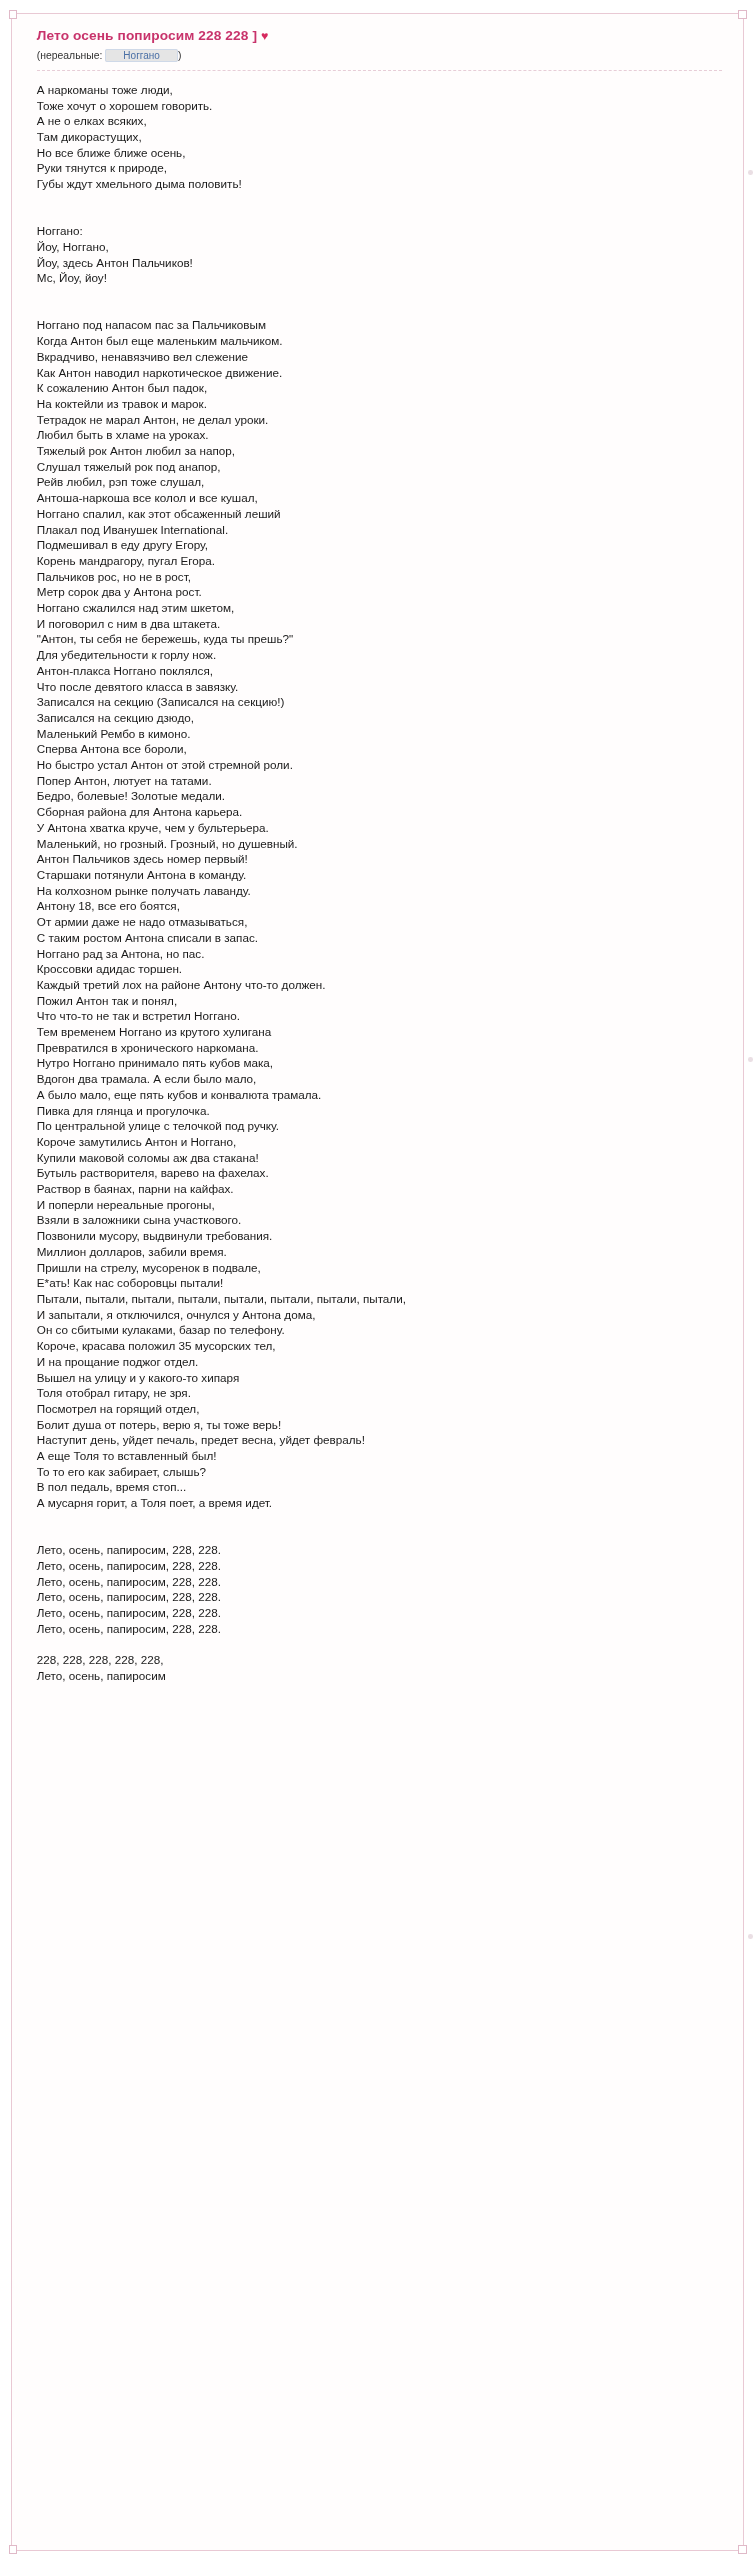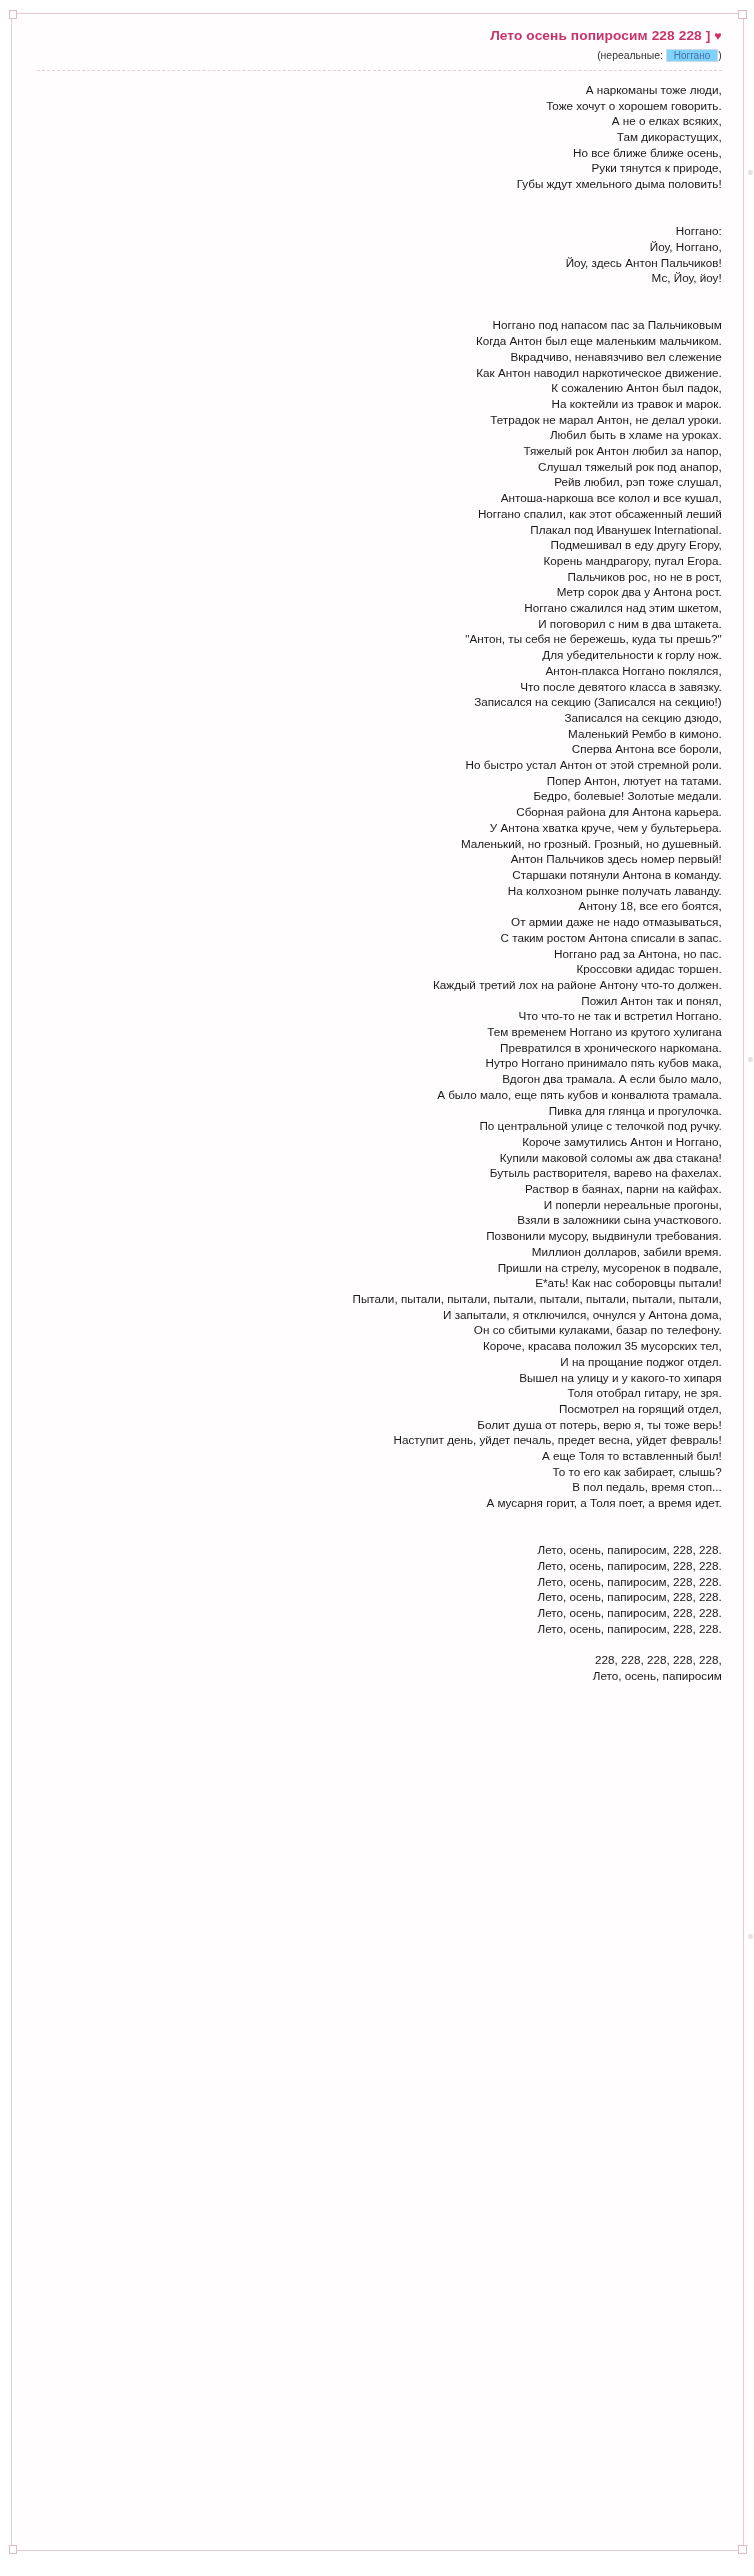--- a/index.html
+++ b/index.html
@@ -21,21 +21,20 @@
     padding: 13.2px 11.3px 11.3px 11.3px;
   }
   .sheet {
     position: relative;
     border: 0.9px solid #e9c9d4;
     border-radius: 1.9px;
     background: #fffdfd;
     box-sizing: border-box;
     padding: 13.2px 21px 24.5px 24.5px;
     min-height: 2538px;
-    text-align: right;
   }
   
   .corner {
     position: absolute;
     width: 6.6px;
     height: 6.6px;
     border: 0.9px solid #e0b9c8;
     background: #fff;
   }
   .corner.tl { left: -3.8px; top: -3.8px; }
@@ -59,22 +58,22 @@
     font-size: 10.4px;
     color: #333333;
     margin: 0 0 7.5px 0;
     line-height: 1.3;
   }
   .performer-link {
     color: #4a6fa5;
     text-decoration: none;
     border: 0.9px solid #cfd9e8;
     border-radius: 1.9px;
-    padding: 0 7px;
-    background: #7dd3fc;
+    padding: 0 17px;
+    background: #e5e5e5;
     font-size: 10px;
   }
 
   .rule {
     border: 0;
     border-top: 0.9px dashed #e7cdd7;
     margin: 1.9px 0 11.3px 0;
     height: 0;
   }
 

